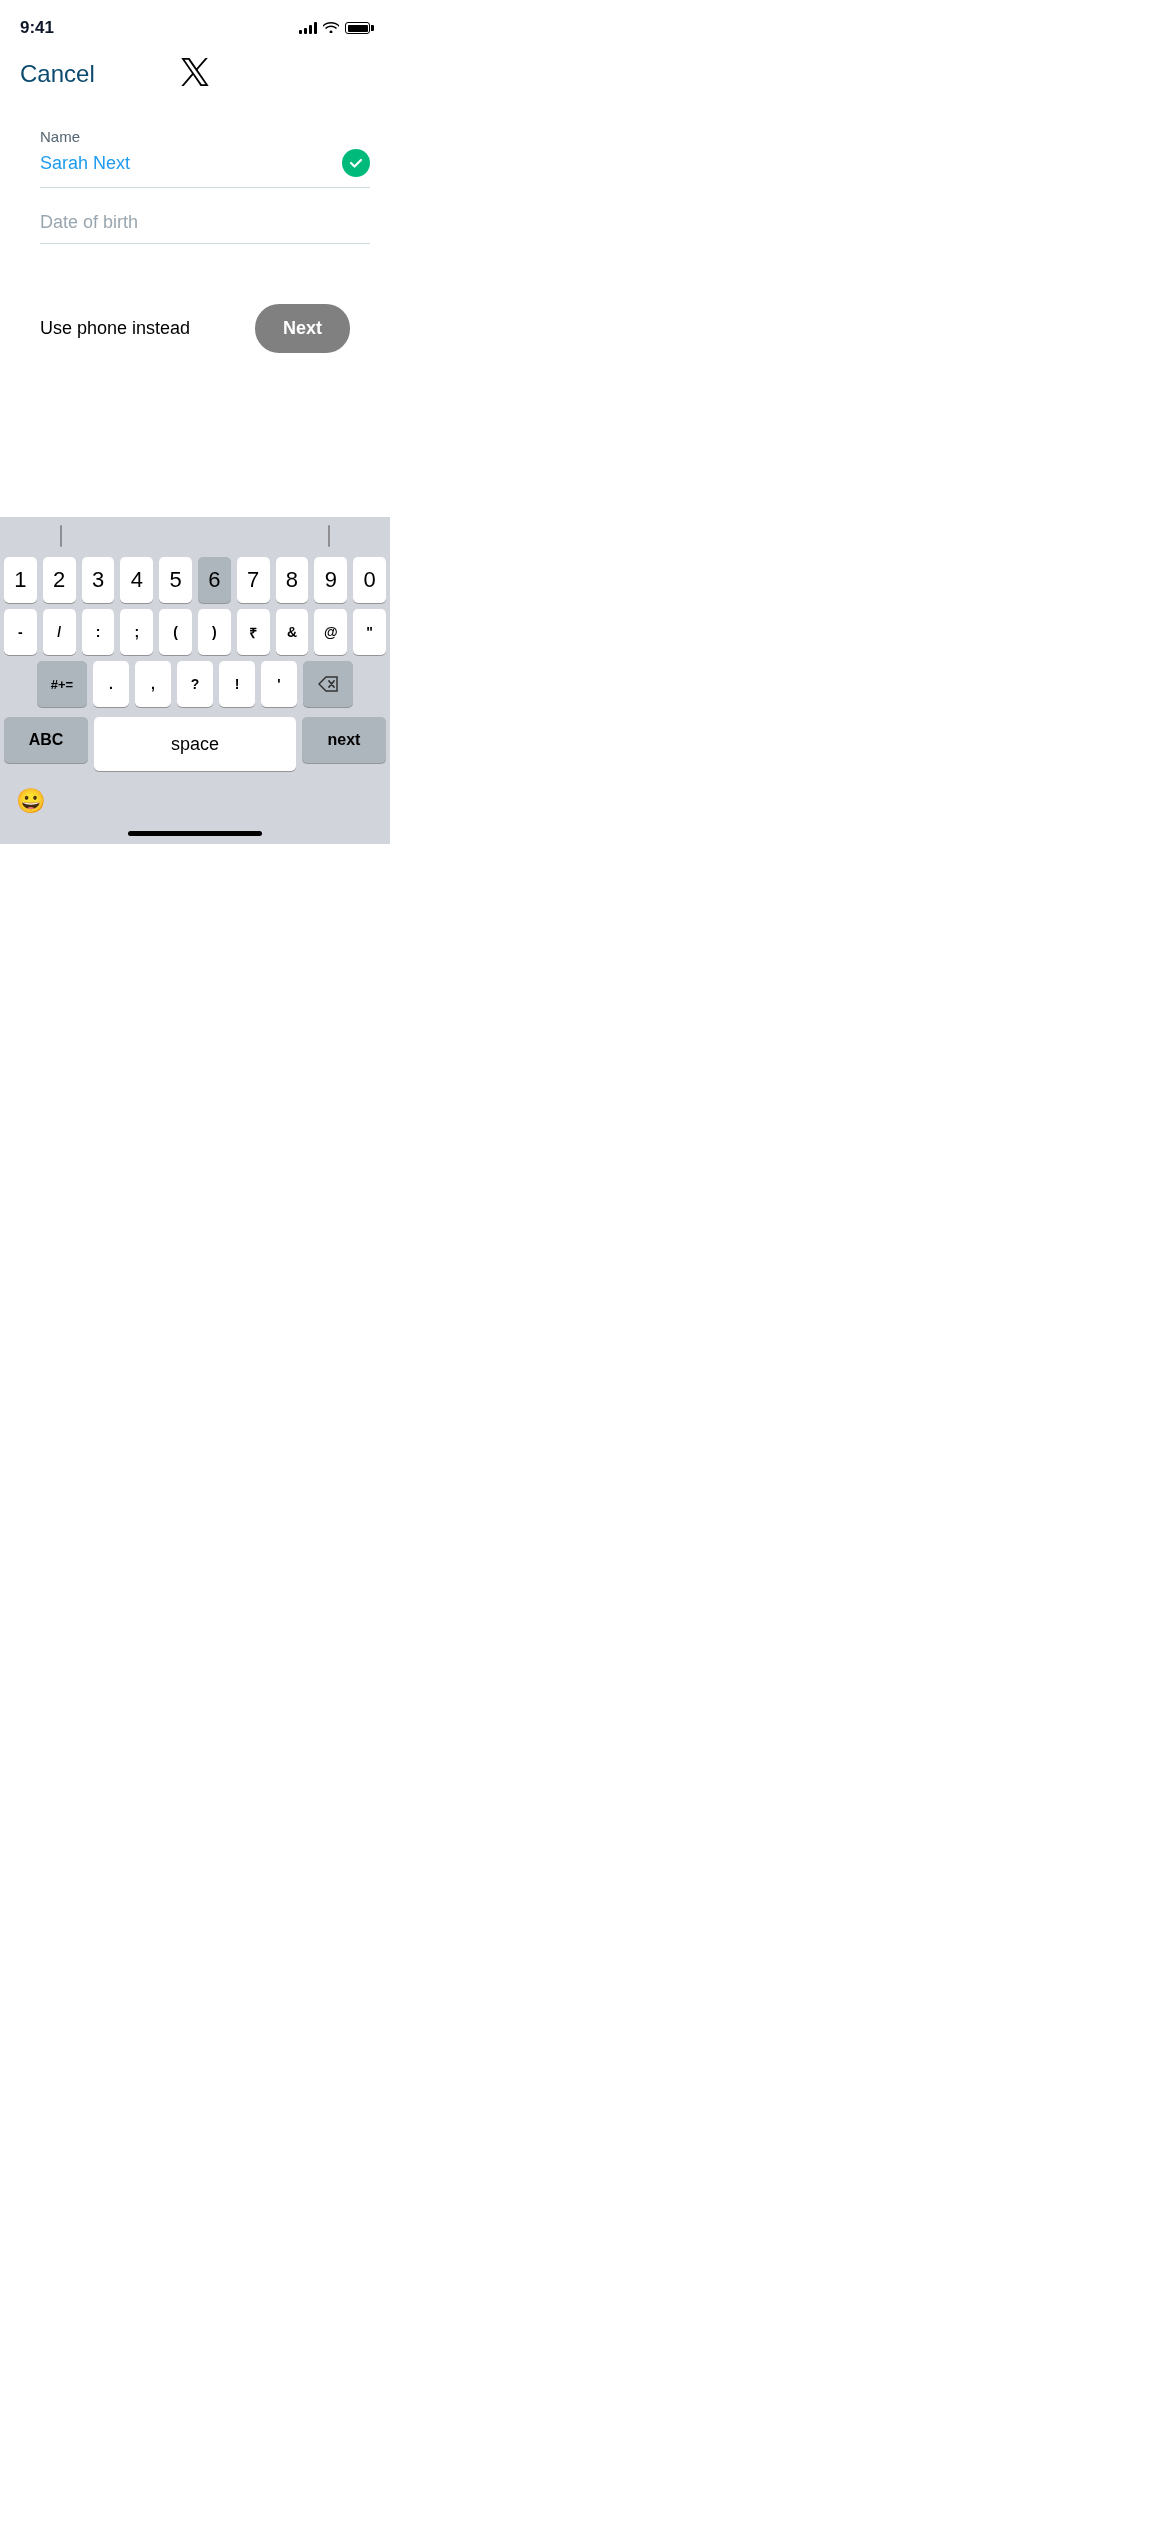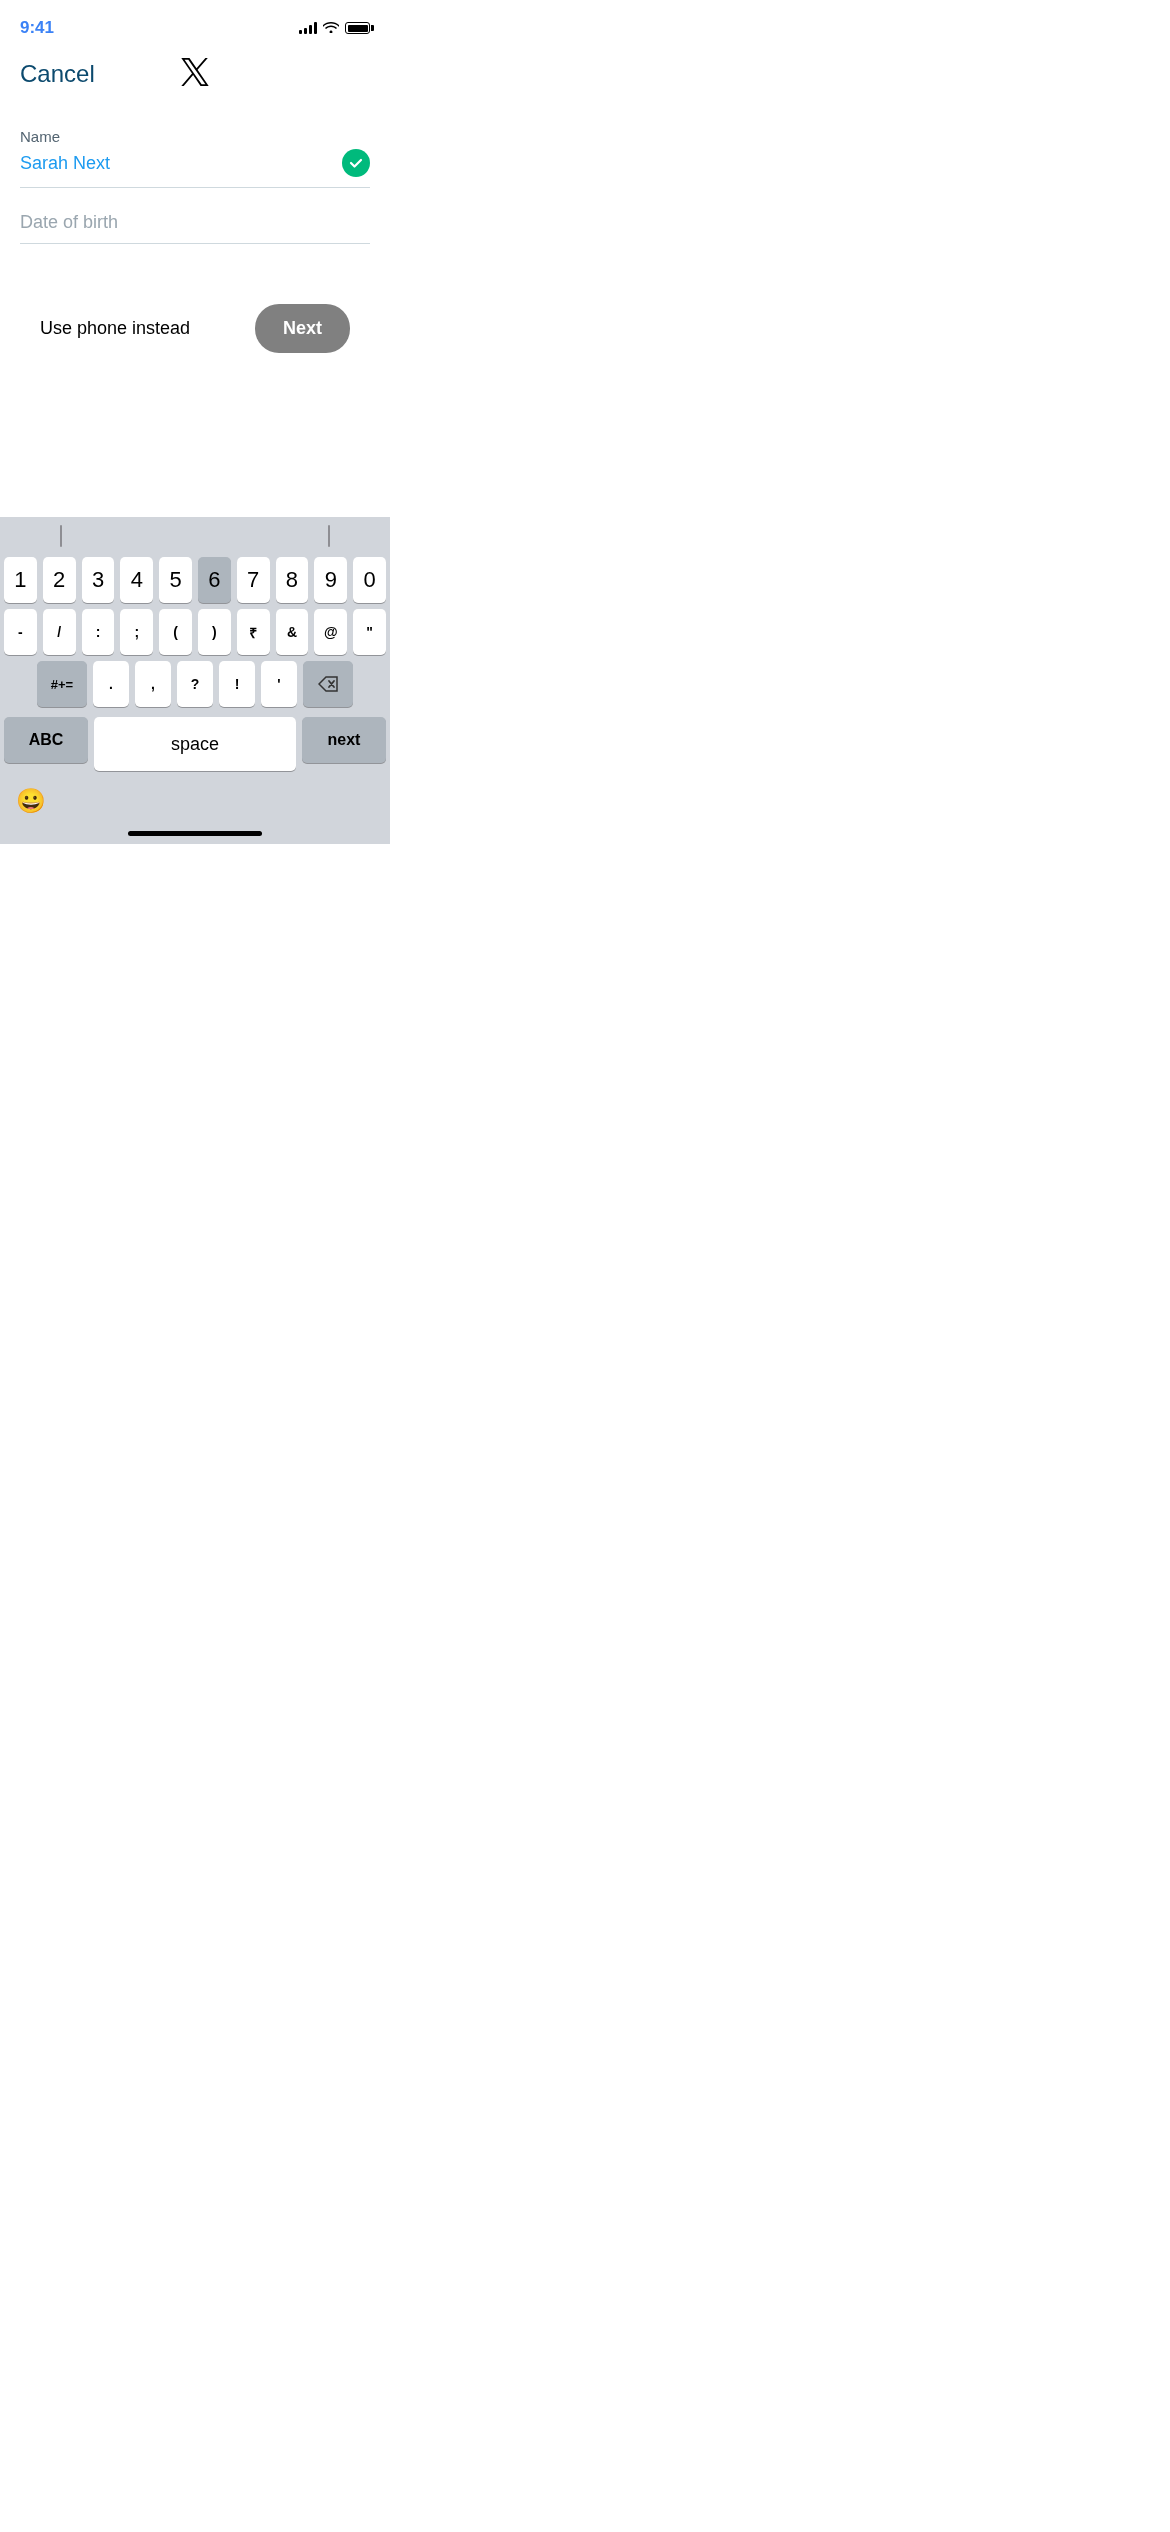--- a/index.html
+++ b/index.html
@@ -18,21 +18,21 @@
     .status-bar {
       display: flex;
       justify-content: space-between;
       align-items: center;
       padding: 14px 20px 6px 20px;
       height: 48px;
     }
     .status-time {
       font-size: 17px;
       font-weight: 600;
-      color: #3b82f6;
+      color: #0f172a;
     }
     .status-icons {
       display: flex;
       align-items: center;
       gap: 6px;
     }
     .signal-bars {
       display: flex;
       align-items: flex-end;
       gap: 2px;
@@ -115,20 +115,21 @@
     .page-title {
       font-size: 30px;
       font-weight: 800;
       color: #000;
       margin-bottom: 32px;
       line-height: 1.2;
     }
 
     .field-group {
       margin-bottom: 24px;
+      margin-left: 20px;
     }
 
     .field-label {
       font-size: 15px;
       color: #536471;
       margin-bottom: 4px;
       font-weight: 400;
     }
 
     .field-row {

